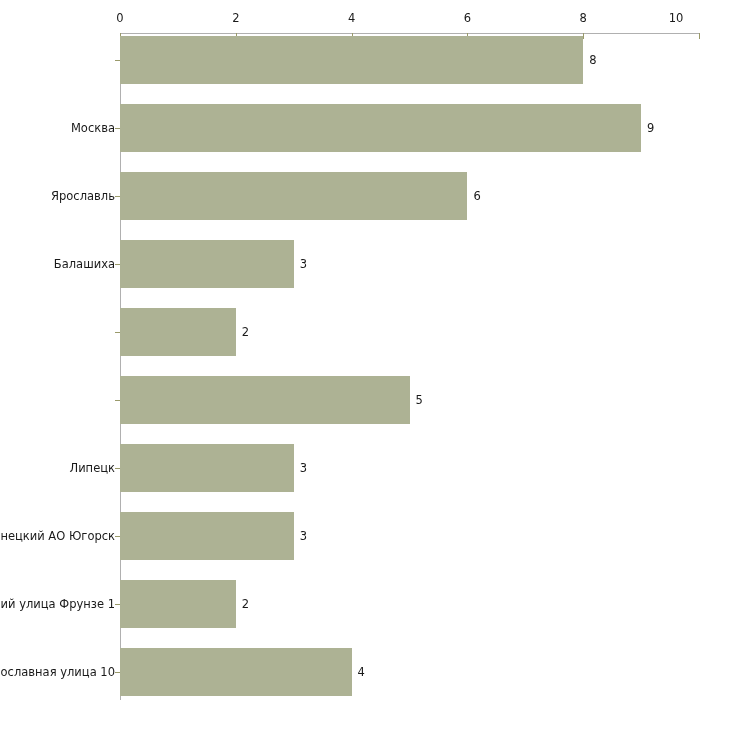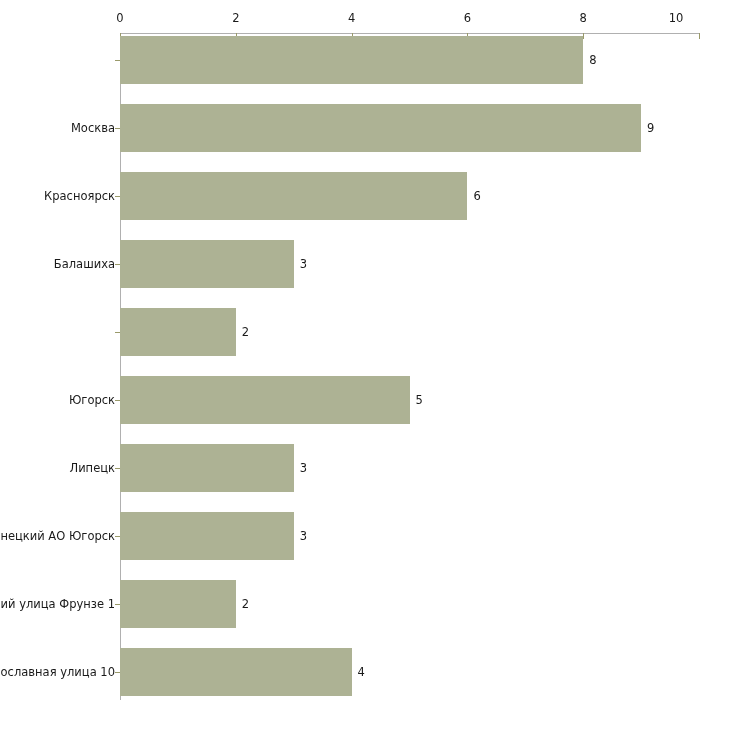--- a/index.html
+++ b/index.html
@@ -121,35 +121,34 @@
         <div class="bar-value" style="left: 589.2px;">8</div>
       </div>
       <div class="bar-row" style="top: 104px; height: 48px;">
         <div class="bar-rect" style="width: 521.1px; background: rgb(173, 178, 148);"></div>
         <div class="bar-value" style="left: 647.1px;">9</div>
         <div class="cat-label">Москва</div>
       </div>
       <div class="bar-row" style="top: 172px; height: 48px;">
         <div class="bar-rect" style="width: 347.4px; background: rgb(173, 178, 148);"></div>
         <div class="bar-value" style="left: 473.4px;">6</div>
-        <div class="cat-label">Красноярск</div>
+        <div class="cat-label">Ярославль</div>
       </div>
       <div class="bar-row" style="top: 240px; height: 48px;">
         <div class="bar-rect" style="width: 173.7px; background: rgb(173, 178, 148);"></div>
         <div class="bar-value" style="left: 299.7px;">3</div>
         <div class="cat-label">Балашиха</div>
       </div>
       <div class="bar-row" style="top: 308px; height: 48px;">
         <div class="bar-rect" style="width: 115.8px; background: rgb(173, 178, 148);"></div>
         <div class="bar-value" style="left: 241.8px;">2</div>
       </div>
       <div class="bar-row" style="top: 376px; height: 48px;">
         <div class="bar-rect" style="width: 289.5px; background: rgb(173, 178, 148);"></div>
         <div class="bar-value" style="left: 415.5px;">5</div>
-        <div class="cat-label">Югорск</div>
       </div>
       <div class="bar-row" style="top: 444px; height: 48px;">
         <div class="bar-rect" style="width: 173.7px; background: rgb(173, 178, 148);"></div>
         <div class="bar-value" style="left: 299.7px;">3</div>
         <div class="cat-label">Липецк</div>
       </div>
       <div class="bar-row" style="top: 512px; height: 48px;">
         <div class="bar-rect" style="width: 173.7px; background: rgb(173, 178, 148);"></div>
         <div class="bar-value" style="left: 299.7px;">3</div>
         <div class="cat-label">Ненецкий АО Югорск</div>

